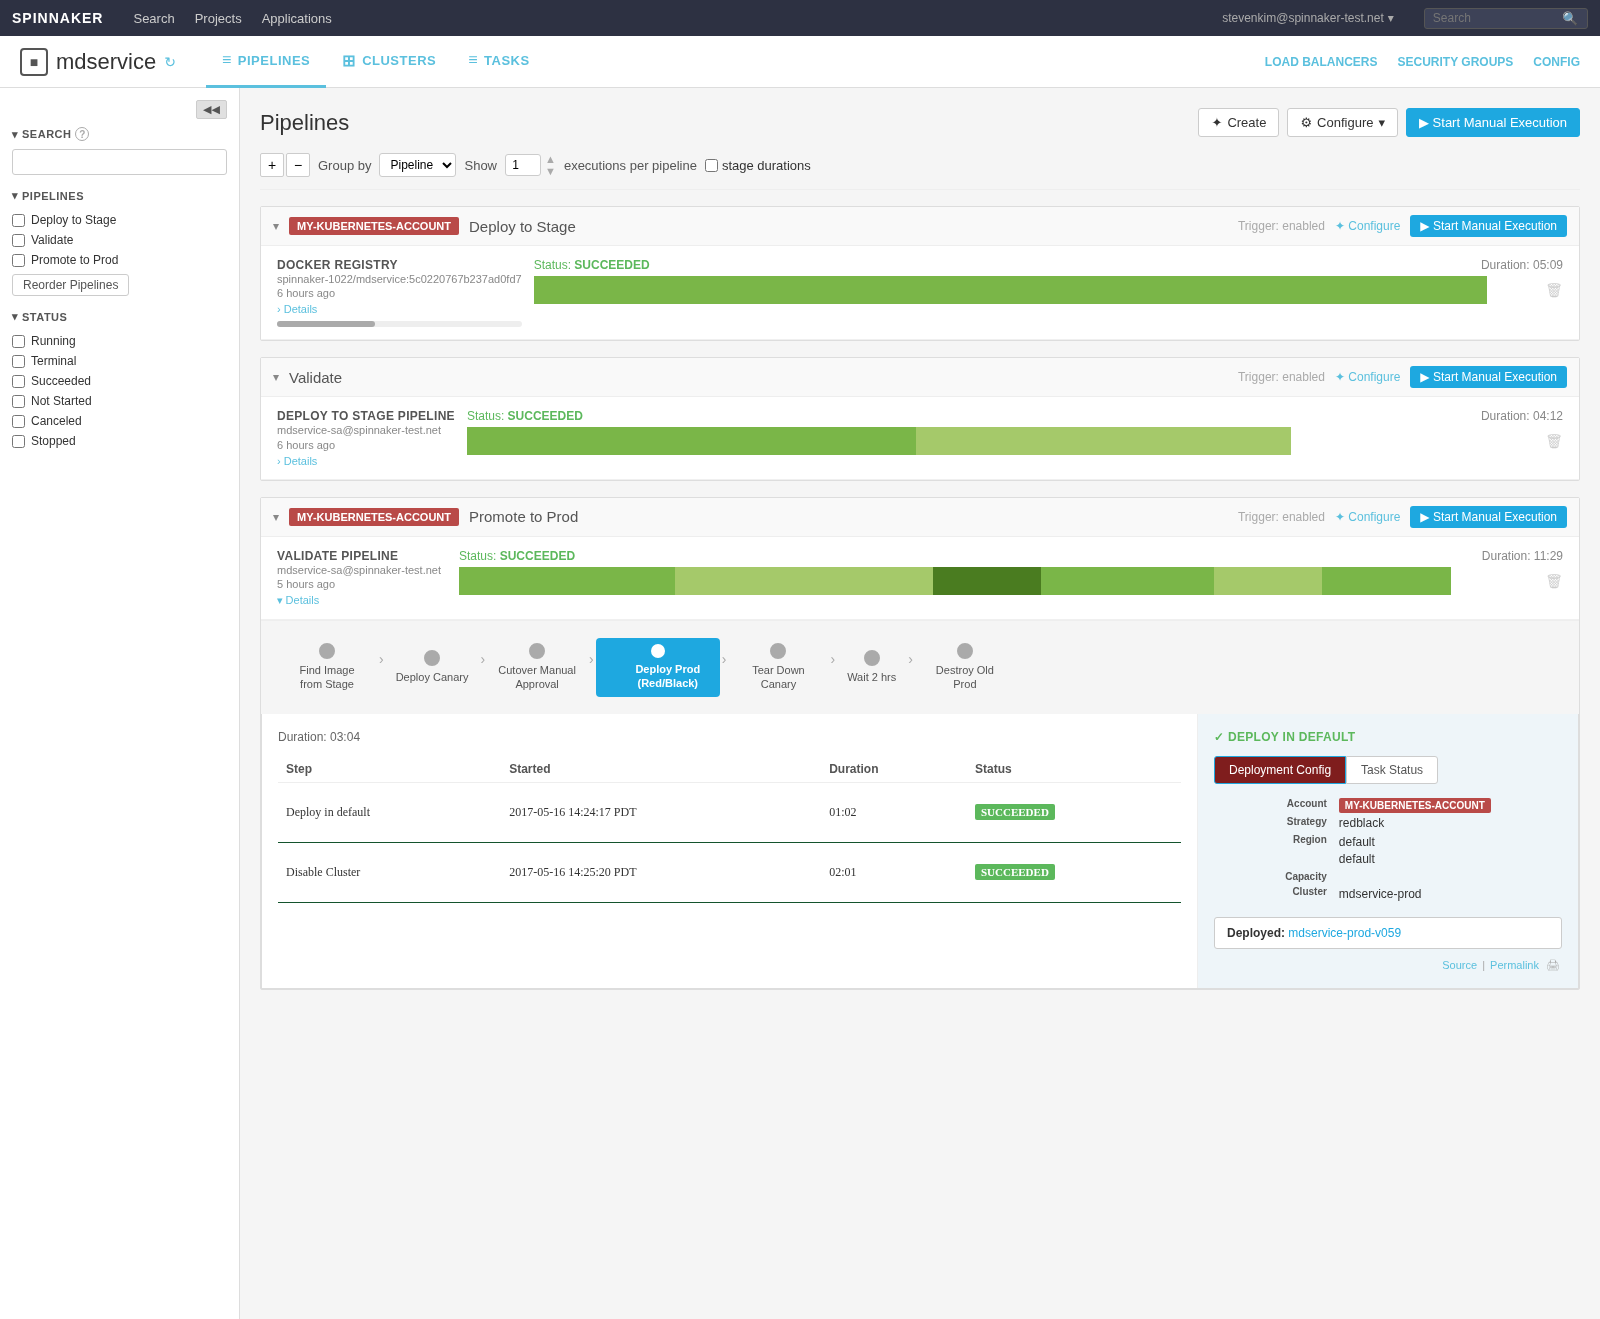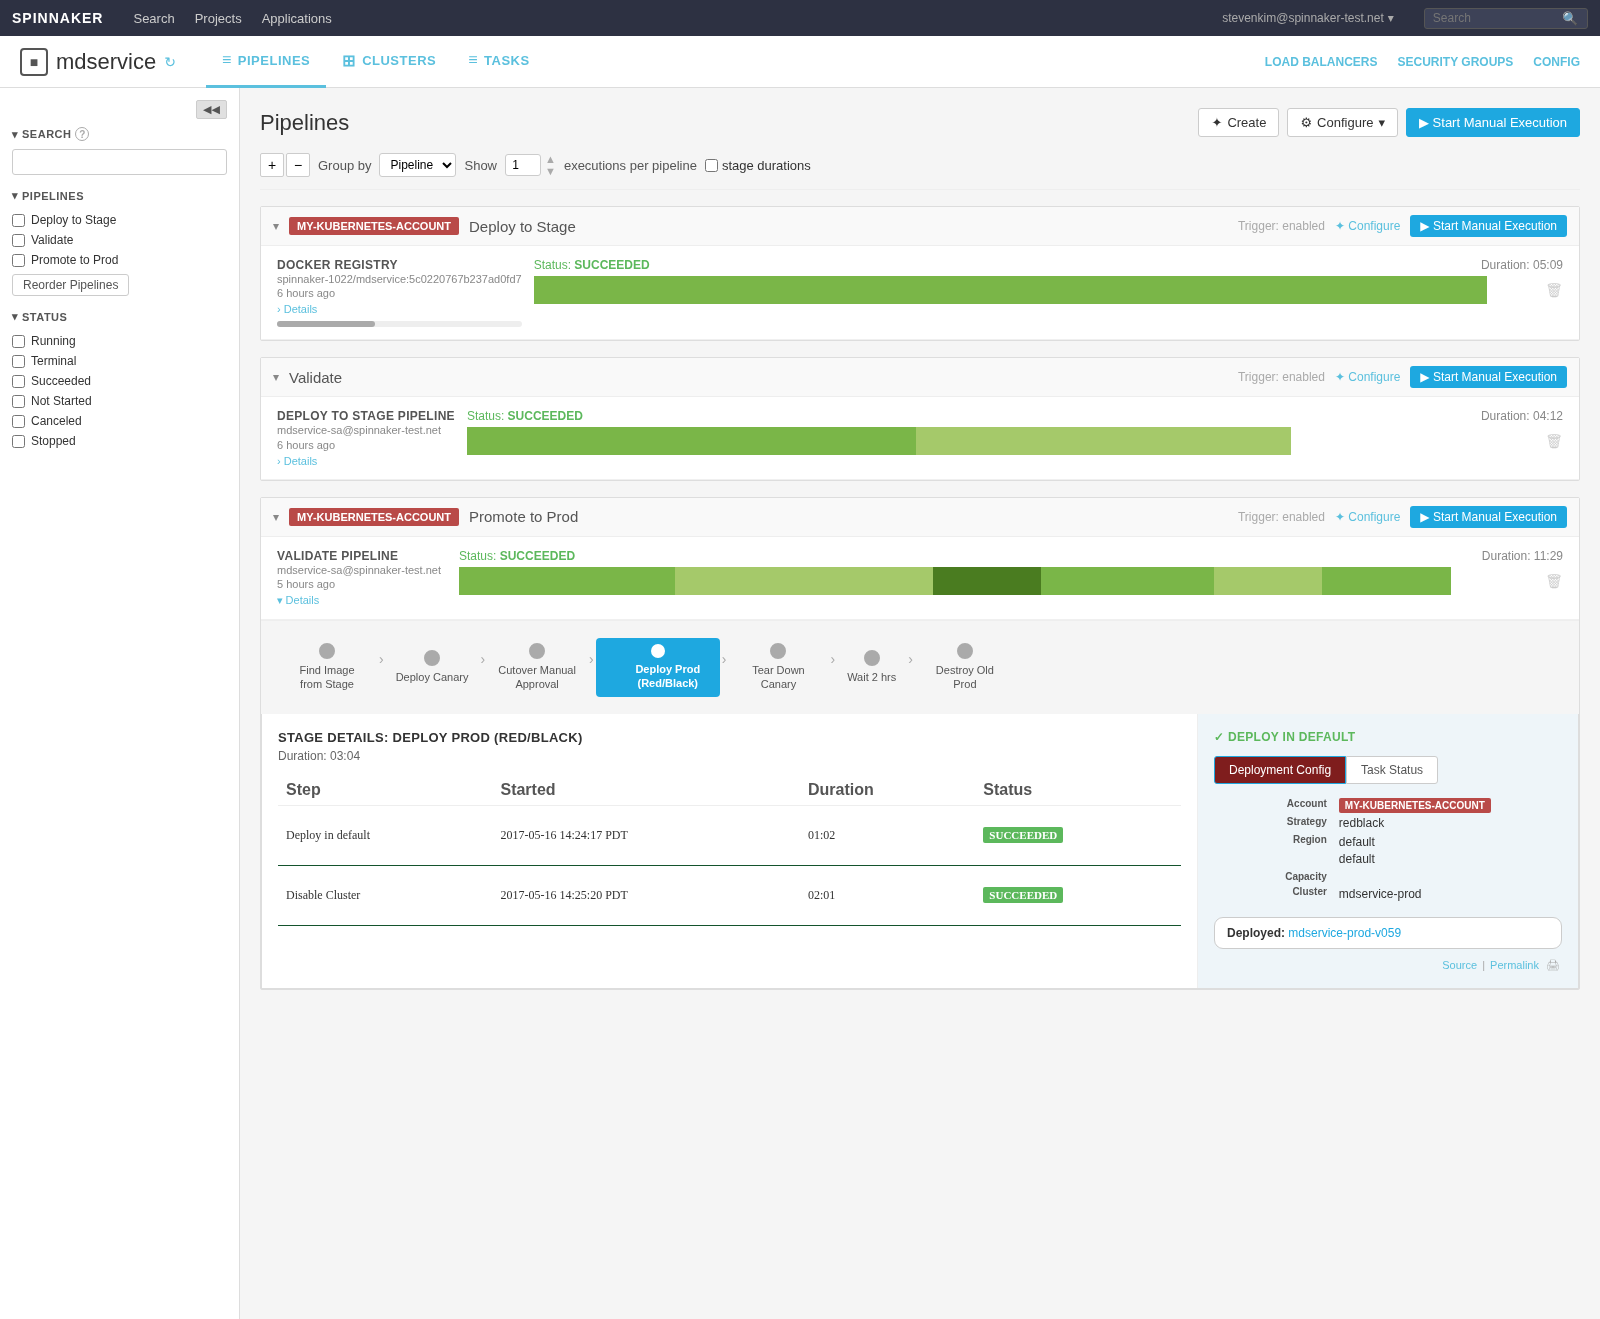--- a/index.html
+++ b/index.html
@@ -100,36 +100,36 @@
     .stage-arrow { color: #aaa; font-size: 14px; margin: 0 2px; padding-bottom: 16px; }
     .stage-node.active-block { background: #1ea8e0; border-radius: 4px; padding: 6px 12px; }
     .stage-node.active-block .stage-label { color: #fff; font-weight: 600; }
 
     
     .stage-details-panel { display: flex; gap: 0; margin-top: 0; background: #fff; border: 1px solid #ddd; border-top: none; }
     .stage-details-left { flex: 1; padding: 16px; border-right: 1px solid #eee; }
     .stage-details-title { font-size: 13px; font-weight: 700; color: #333; text-transform: uppercase; letter-spacing: 0.3px; margin-bottom: 4px; }
     .stage-details-duration { font-size: 12px; color: #666; margin-bottom: 12px; }
     .details-table { width: 100%; border-collapse: collapse; }
-    .details-table th { text-align: left; font-size: 16px; font-weight: 600; color: #555; padding: 6px 8px; border-bottom: 1px solid #eee; }
+    .details-table th { text-align: left; font-size: 12px; font-weight: 600; color: #555; padding: 6px 8px; border-bottom: 1px solid #eee; }
     .details-table td { font-size: 12px; color: #333; padding: 22px 8px; border-bottom: 1px solid #14532d; font-family: Liberation Serif, serif; }
     .badge-success { background: #5cb85c; color: #fff; padding: 2px 6px; border-radius: 2px; font-size: 11px; font-weight: bold; }
 
     .stage-details-right { width: 380px; padding: 16px; background: #eef5f9; }
     .deploy-title { font-size: 12px; font-weight: 700; color: #5cb85c; text-transform: uppercase; letter-spacing: 0.3px; margin-bottom: 12px; display: flex; align-items: center; gap: 6px; }
     .config-tabs { display: flex; gap: 0; margin-bottom: 14px; }
     .config-tab { padding: 6px 14px; font-size: 12px; cursor: pointer; border: 1px solid #ccc; background: #fff; color: #555; }
     .config-tab.active { background: #7f1d1d; border-color: #1ea8e0; color: #fff; text-align: right; }
     .config-tab:first-child { border-radius: 3px 0 0 3px; }
     .config-tab:last-child { border-radius: 0 3px 3px 0; }
     .deploy-info { display: grid; grid-template-columns: auto auto; gap: 4px 12px; margin-bottom: 14px; }
     .deploy-info-label { font-size: 10px; font-weight: 600; color: #555; text-align: right; }
     .deploy-info-value { font-size: 12px; color: #333; }
     .deploy-info-value.cluster-val { line-height: 1.4; }
-    .deployed-box { border: 1px solid #ccc; border-radius: 9px; padding: 8px 12px; background: #fff; font-size: 12px; color: #333; margin-top: 8px; }
+    .deployed-box { border: 1px solid #ccc; border-radius: 3px; padding: 8px 12px; background: #fff; font-size: 12px; color: #333; margin-top: 8px; }
     .deployed-box .deployed-label { font-weight: 600; color: #333; }
     .deployed-box a { color: #1ea8e0; text-decoration: none; }
     .source-links { text-align: right; font-size: 11px; margin-top: 10px; }
     .source-links a { color: #5bc0de; text-decoration: none; cursor: pointer; }
     .source-links span { color: #aaa; margin: 0 2px; }
     .exec-bar-inner { flex: 1; height: 28px; display: flex; }
 
     
     ::-webkit-scrollbar { width: 6px; height: 6px; }
     ::-webkit-scrollbar-thumb { background: #ccc; border-radius: 3px; }
@@ -452,21 +452,20 @@
         <div class="stage-item">
           <div class="stage-node">
             <div class="stage-circle" style="background:#aaa;border-color:#aaa;"></div>
             <div class="stage-label">Destroy Old Prod</div>
           </div>
         </div>
       </div>
 
       <div class="stage-details-panel">
         <div class="stage-details-left">
-          <div class="stage-details-title">STAGE DETAILS: DEPLOY PROD (RED/BLACK)</div>
           <div class="stage-details-duration">Duration: 03:04</div>
           <table class="details-table">
             <thead>
               <tr>
                 <th>Step</th>
                 <th>Started</th>
                 <th>Duration</th>
                 <th>Status</th>
               </tr>
             </thead>

